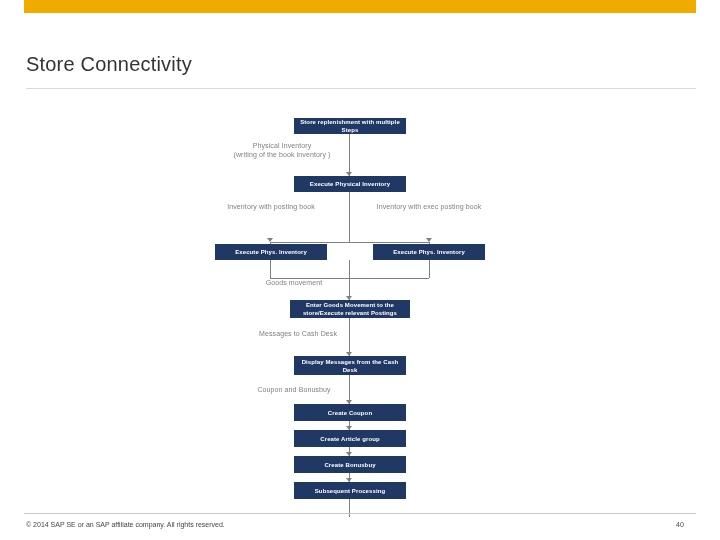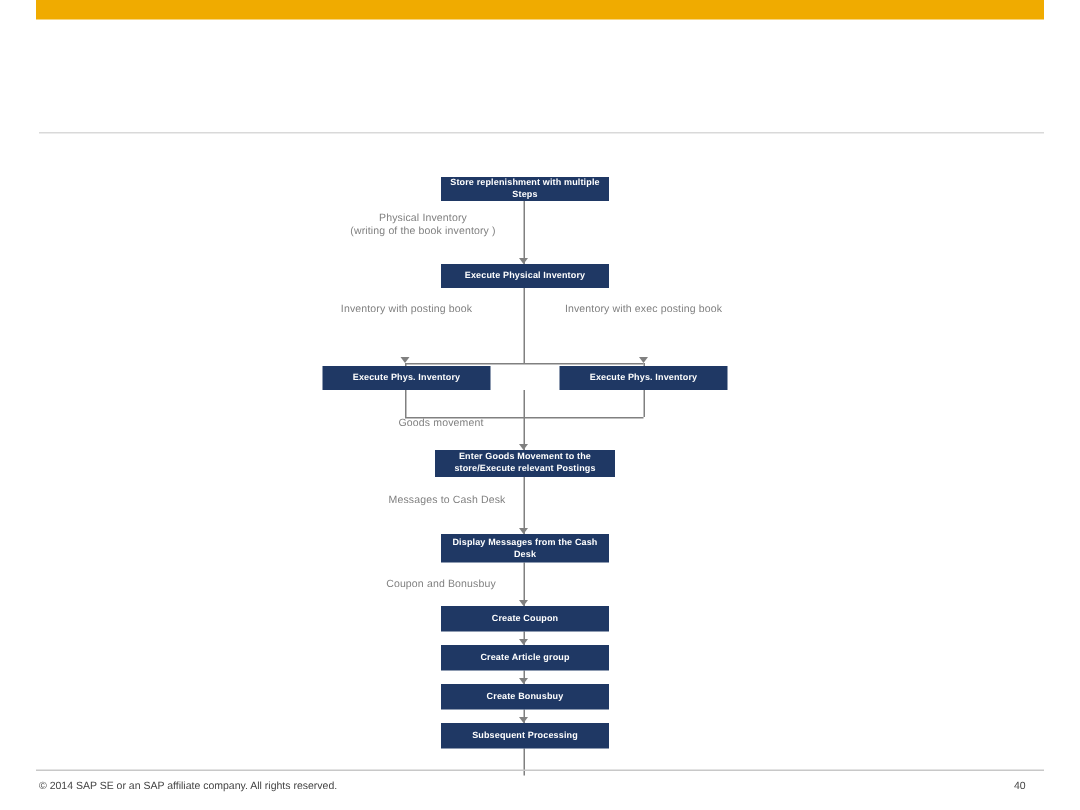--- a/index.html
+++ b/index.html
@@ -121,20 +121,21 @@
     border-top: 4px solid #808080;
   }
 </style>
 </head>
 <body>
 
 <div class="slide">
 
   <div class="top-bar"></div>
 
+  <h1 class="slide-title">Store Connectivity</h1>
   <div class="title-rule"></div>
 
   <div class="diagram">
 
     <div class="vline" style="left:349px; top:134px; height:42px;"></div>
     <div class="arrow-down" style="left:346px; top:172px;"></div>
 
     <div class="vline" style="left:349px; top:192px; height:50px;"></div>
 
     <div class="vline" style="left:349px; top:260px; height:40px;"></div>

